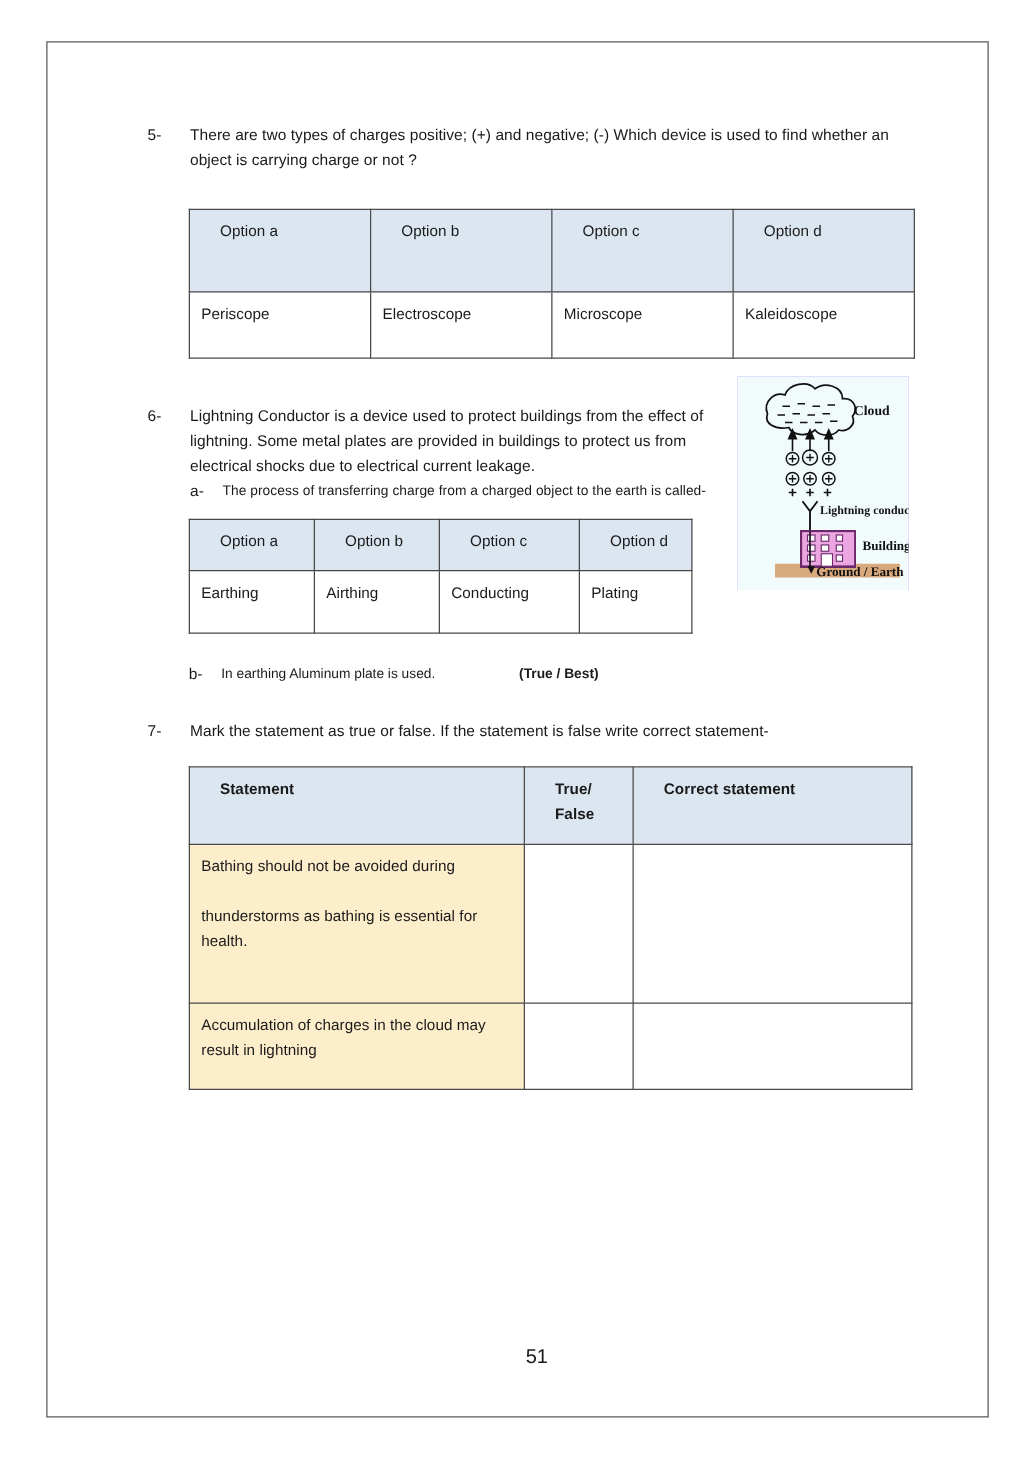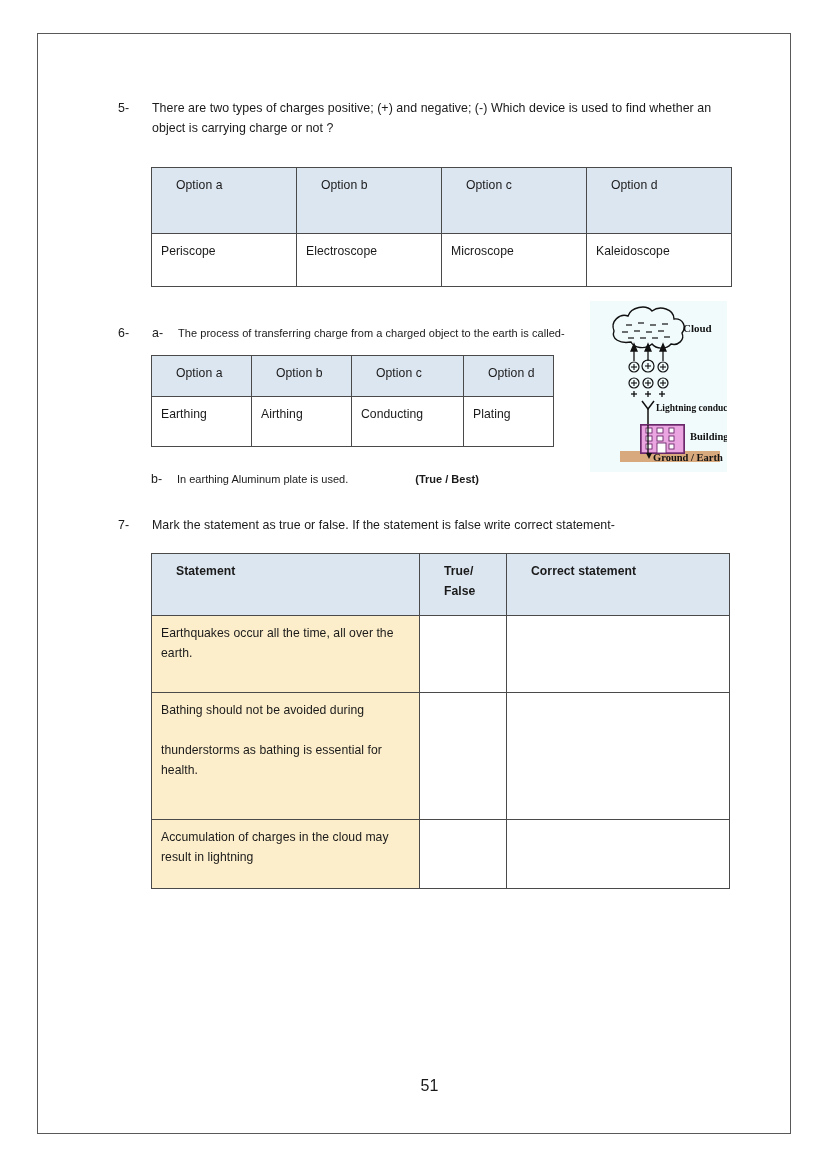--- a/index.html
+++ b/index.html
@@ -183,20 +183,21 @@
         <td>Microscope</td>
         <td>Kaleidoscope</td>
       </tr>
     </tbody>
   </table>
 
   <div class="q6-wrap">
     <div class="q-row">
       <div class="q-num">6-</div>
       <div class="q-body">
+        <p style="max-width:445px">Lightning Conductor is a device used to protect buildings from the effect of lightning. Some metal plates are provided in buildings to protect us from electrical shocks due to electrical current leakage.</p>
         <div class="sub-row">
           <div class="sub-label">a-</div>
           <div class="sub-text" style="max-width:430px">The process of transferring charge from a charged object to the earth is called-</div>
         </div>
       </div>
     </div>
   </div>
 
   <table class="doc-table" id="options-table-q6">
     <colgroup>
@@ -240,25 +241,20 @@
     <colgroup>
       <col style="width:268px">
         <col style="width:87px">
         <col style="width:223px">
     </colgroup>
     <tbody>
       <tr>
         <th style="font-weight:bold">Statement</th>
         <th style="font-weight:bold">True/ False</th>
         <th style="font-weight:bold">Correct statement</th>
-      </tr>
-      <tr>
-        <td class="stmt-cell" style="height:62px">Earthquakes occur all the time, all over the earth.</td>
-        <td class="blank-cell"></td>
-        <td class="blank-cell"></td>
       </tr>
       <tr>
         <td class="stmt-cell" style="height:112px; white-space:pre-line">Bathing should not be avoided during
 
 thunderstorms as bathing is essential for health.</td>
         <td class="blank-cell"></td>
         <td class="blank-cell"></td>
       </tr>
       <tr>
         <td class="stmt-cell" style="height:54px">Accumulation of charges in the cloud may result in lightning</td>

